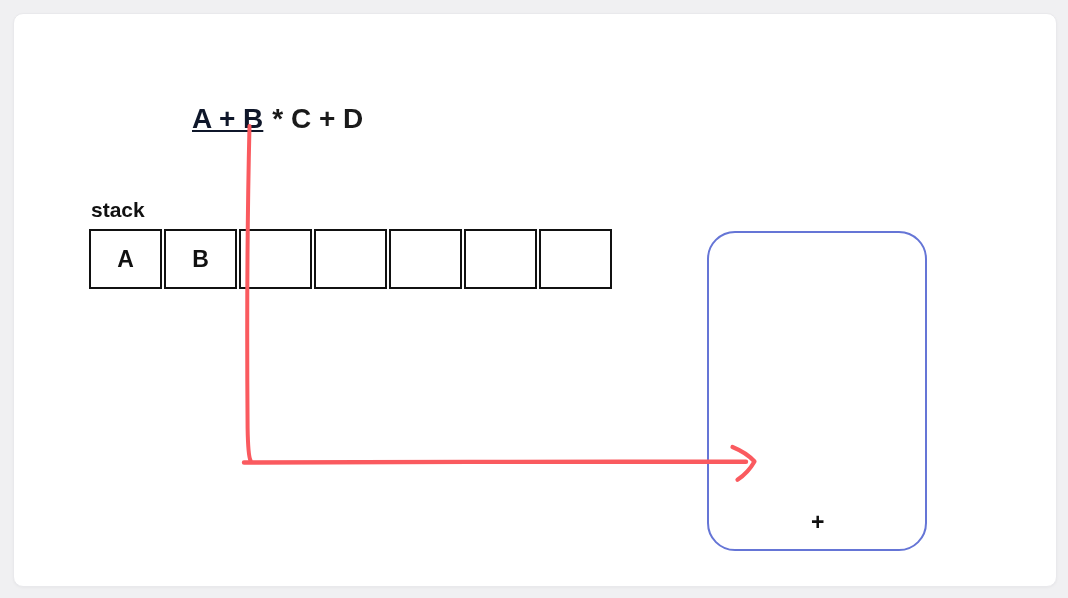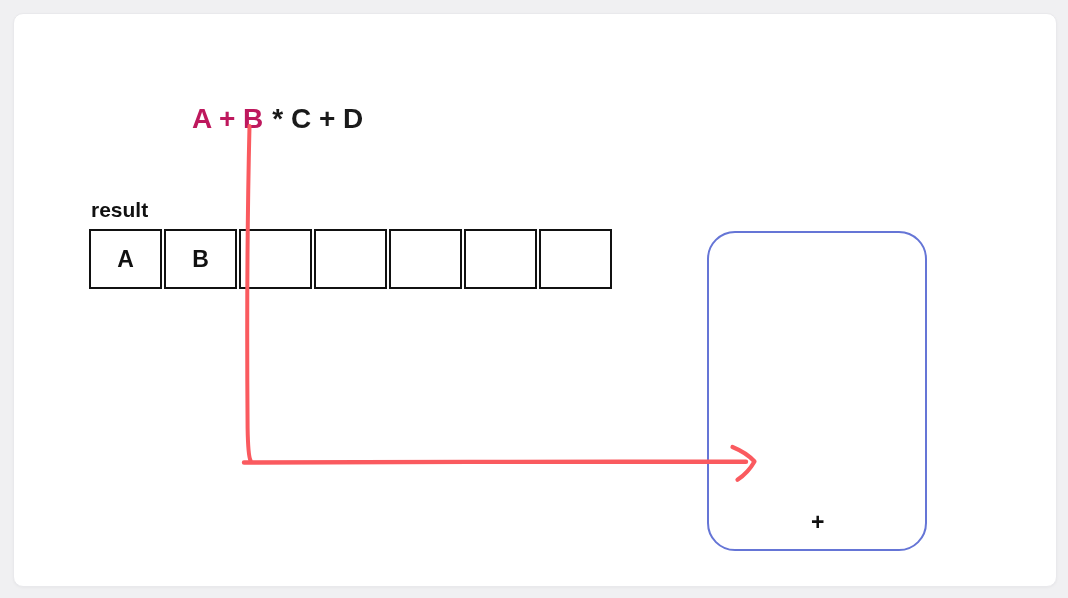--- a/index.html
+++ b/index.html
@@ -31,22 +31,23 @@
     position: absolute;
     left: 178px;
     top: 89px;
     font-size: 28px;
     font-weight: bold;
     line-height: 32px;
     white-space: nowrap;
     color: #1a1a1a;
   }
   .expression .consumed {
-    color: #be185d;
+    color: #0f172a;
     margin-right: 0.32em;
+    text-decoration: underline;
   }
   .section-label {
     position: absolute;
     top: 184px;
     font-size: 21px;
     font-weight: bold;
     line-height: 24px;
     color: #111111;
   }
   .result-label { left: 77px; }
@@ -113,21 +114,21 @@
 </head>
 <body>
 
 <div class="stage">
   <div class="card">
 
     <div class="expression">
       <span class="consumed">A + B</span><span class="remaining">* C + D</span>
     </div>
 
-    <div class="section-label result-label">result</div>
+    <div class="section-label result-label">stack</div>
 
     <div class="result-row">
       <div class="cell">A</div>
       <div class="cell">B</div>
       <div class="cell"></div>
       <div class="cell"></div>
       <div class="cell"></div>
       <div class="cell"></div>
       <div class="cell"></div>
     </div>

